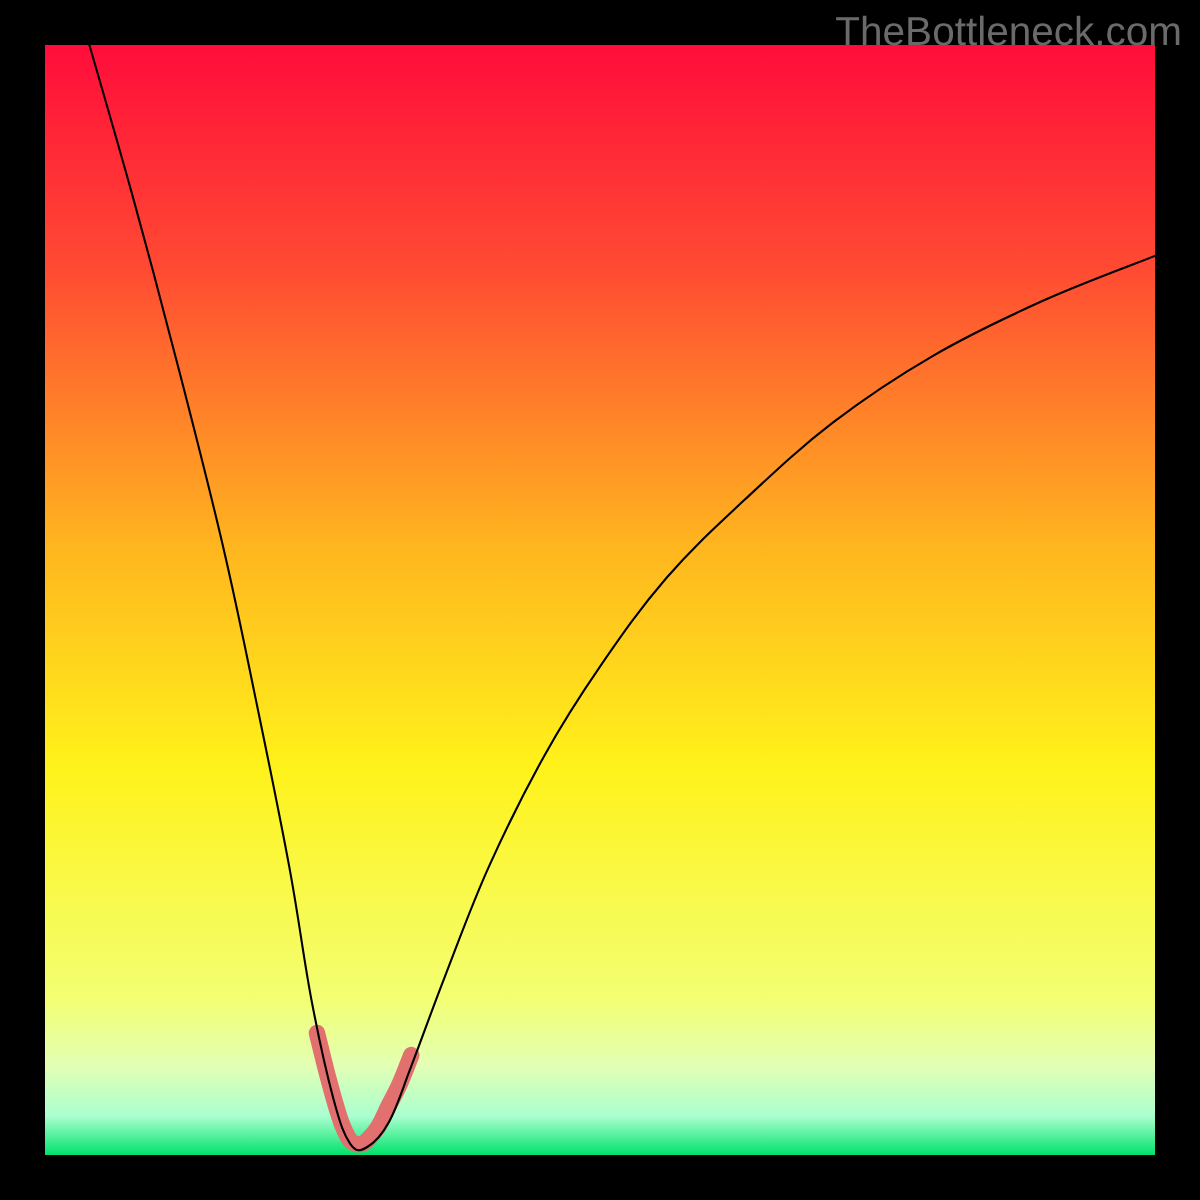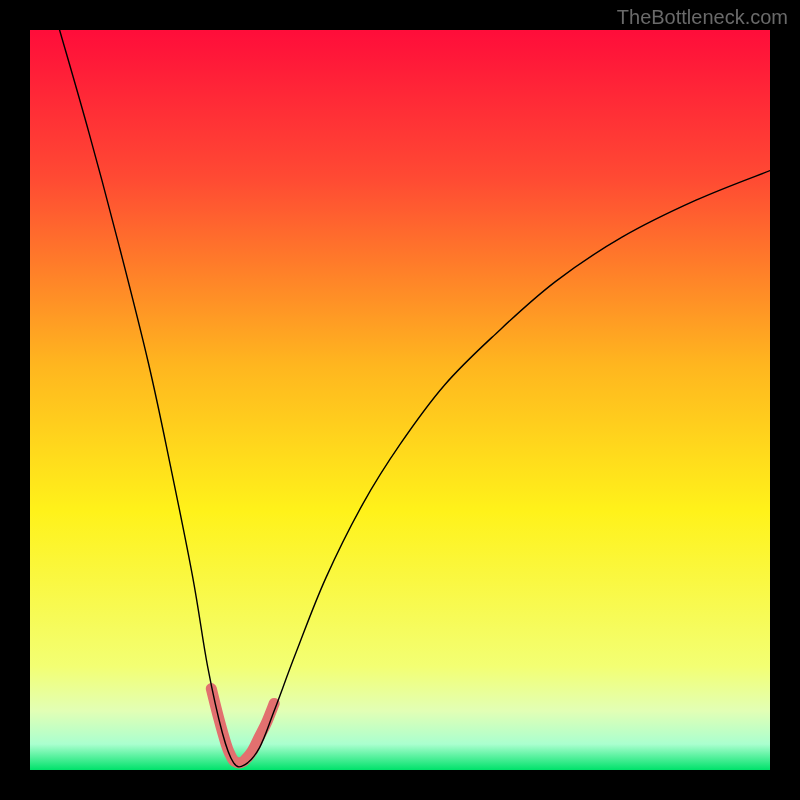--- a/index.html
+++ b/index.html
@@ -9,21 +9,21 @@
     height: 800px;
     background: #000;
     position: relative;
     font-family: Arial, sans-serif;
   }
   .watermark {
     position: absolute;
     top: 6px;
     right: 12px;
     color: #6a6a6a;
-    font-size: 20px;
+    font-size: 27px;
     font-weight: 500;
     z-index: 10;
   }
   .plot-area {
     position: absolute;
     top: 30px;
     left: 30px;
     width: 740px;
     height: 740px;
   }

